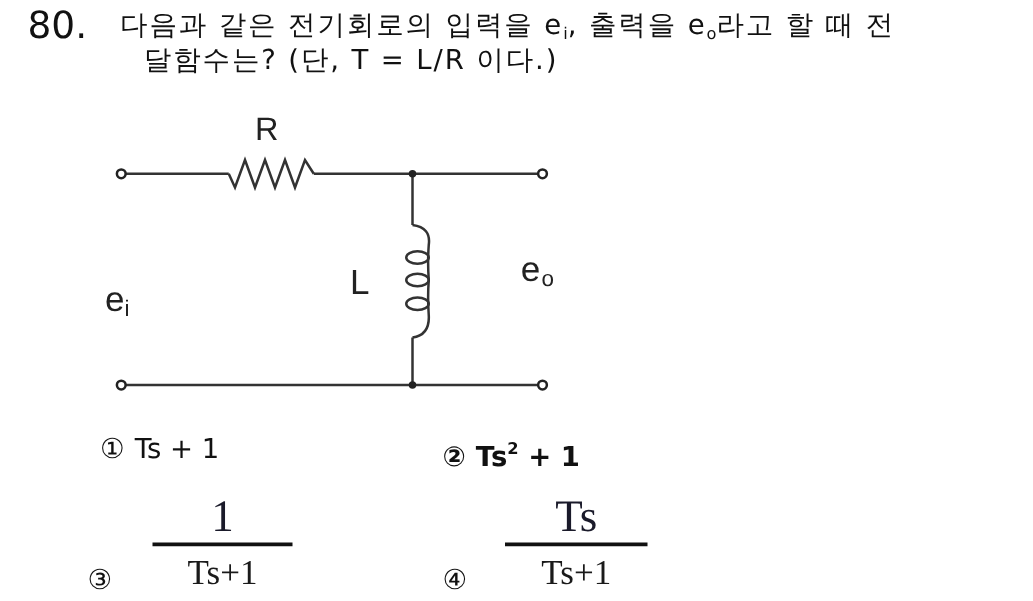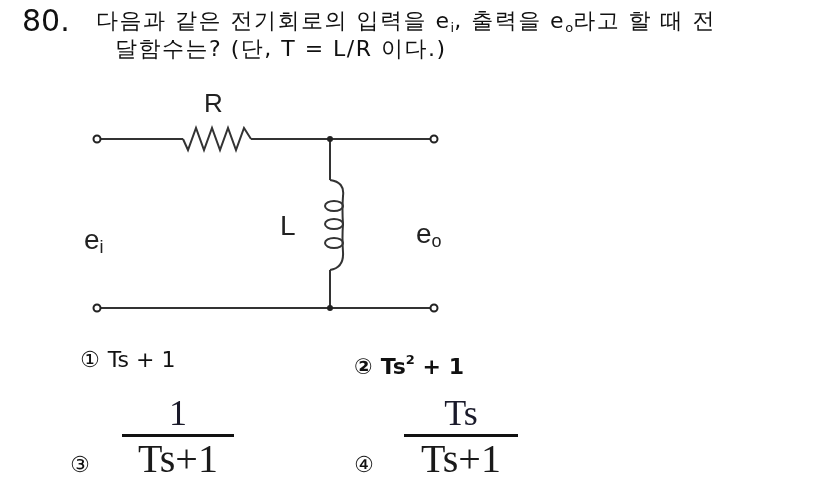--- a/index.html
+++ b/index.html
@@ -8,21 +8,21 @@
   .q-line { position:absolute; font-size:22px; letter-spacing:1.5px; white-space:nowrap; line-height:26px; }
   .q-num { position:absolute; left:22px; top:8px; font-size:30px; line-height:26px; }
   .sub { font-size:13px; vertical-align:-4px; letter-spacing:0; }
   .circuit { position:absolute; left:0; top:0; }
   .lbl { position:absolute; font-family:"Liberation Sans", sans-serif; color:#222; }
   .opt { position:absolute; font-size:22px; line-height:26px; white-space:nowrap; font-family:"DejaVu Sans", sans-serif;text-align:center; }
   .circ-num { display:inline-block; margin-right:8px; }
   .frac { position:absolute; font-family:"Liberation Serif", "DejaVu Serif", serif; text-align:center; }
   .frac .num { font-size:36px; line-height:38px; display:block; color:#1a1a2a; }
   .frac .bar { display:block; height:3px; background:#111; margin:2px 0 2px 0; }
-  .frac .den { font-size:40px; line-height:40px; display:block; color:#1a1a1a; }
+  .frac .den { font-size:28px; line-height:40px; display:block; color:#1a1a1a; }
   .sup { font-size:13px; vertical-align:10px; }
 </style>
 </head>
 <body>
 
 <div class="q-num">80.</div>
 <div class="q-line" style="left:72px; top:8px;margin-left:24px;"><span>다음과 같은 전기회로의 입력을 e</span><span class="sub">i</span><span>, 출력을 e</span><span class="sub">o</span><span>라고 할 때 전</span></div>
 <div class="q-line" style="left:72px; top:36px;margin-left:43px;">달함수는? (단, T = L/R 이다.)</div>
 
 <svg class="circuit" width="826" height="481">
@@ -50,21 +50,21 @@
 
   <circle cx="97" cy="139" r="3.5" fill="#fff" stroke="#222" stroke-width="2"></circle>
   <circle cx="97" cy="308" r="3.5" fill="#fff" stroke="#222" stroke-width="2"></circle>
   <circle cx="434" cy="139" r="3.5" fill="#fff" stroke="#222" stroke-width="2"></circle>
   <circle cx="434" cy="308" r="3.5" fill="#fff" stroke="#222" stroke-width="2"></circle>
 </svg>
 
 <div class="lbl" style="left:204px; top:88px; font-size:26px;">R</div>
 <div class="lbl" style="left:280px; top:210px; font-size:28px;">L</div>
 <div class="lbl" style="left:84px; top:224px; font-size:28px;"><span>e</span><span style="font-size:18px; vertical-align:-4px;">i</span></div>
-<div class="lbl" style="left:416px; top:218px; font-size:28px;"><span>e</span><span style="font-size:18px; vertical-align:-4px;">o</span></div>
+<div class="lbl" style="left:416px; top:203px; font-size:28px;font-family:Liberation Mono, monospace;"><span>e</span><span style="font-size:18px; vertical-align:-4px;">o</span></div>
 
 <div class="opt" style="left:80px; top:347px;">
   <span class="circ-num">①</span><span>Ts + 1</span>
 </div>
 <div class="opt" style="left:354px; top:347px;font-weight:bold;">
   <span class="circ-num">②</span><span>Ts</span><span class="sup">2</span><span> + 1</span>
 </div>
 
 <div class="opt" style="left:70px; top:452px;">③</div>
 <div class="frac" style="left:122px; top:394px; width:112px;">

